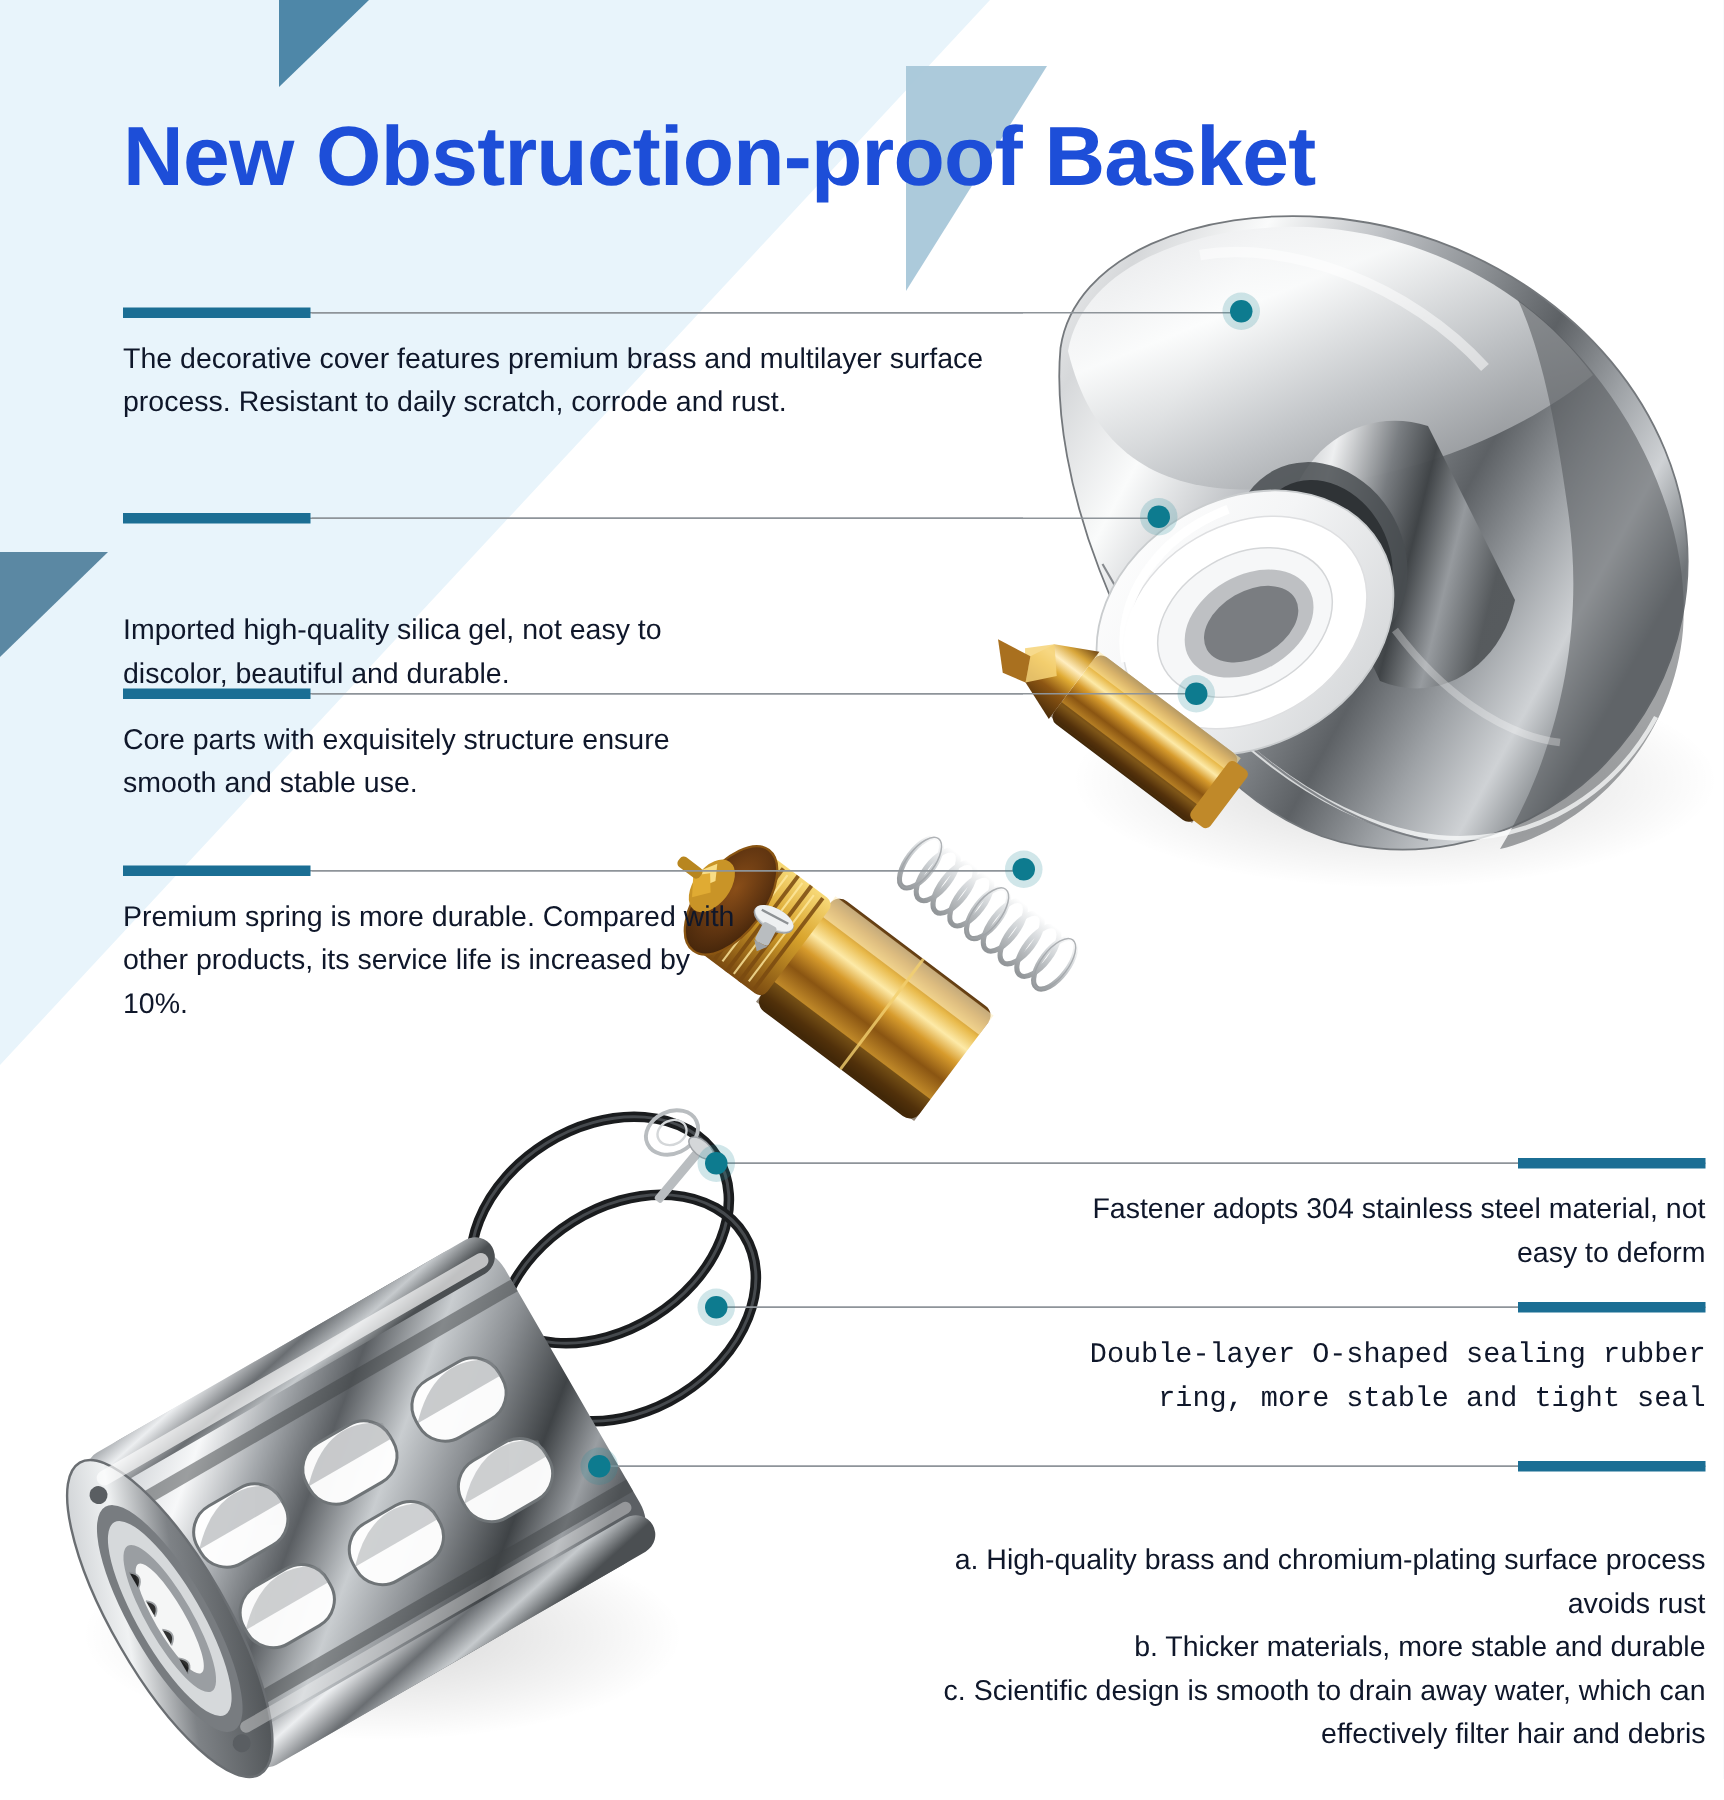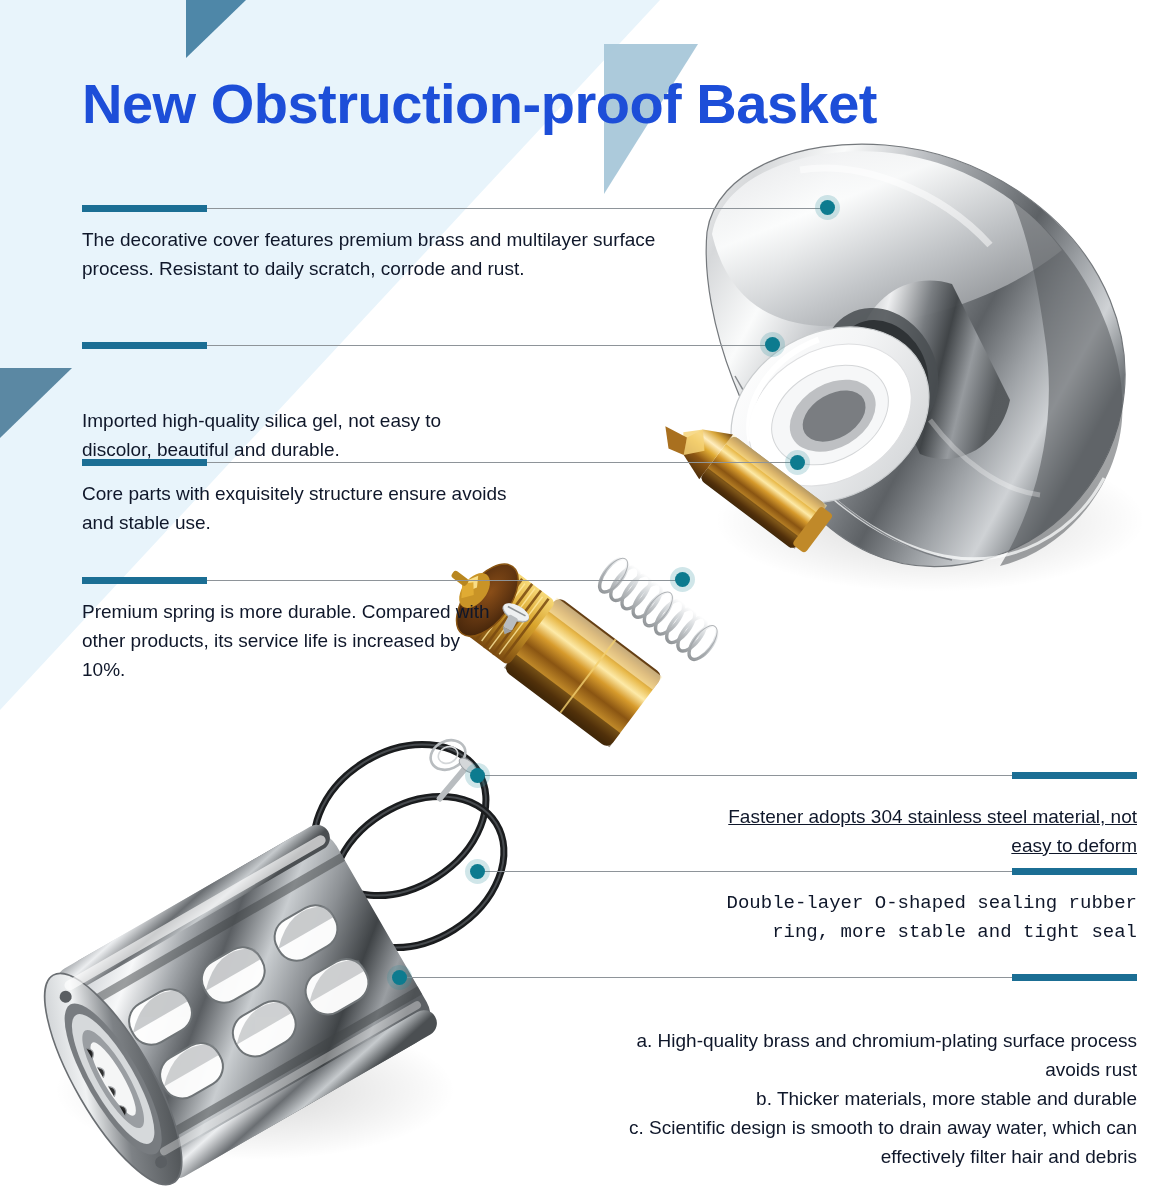--- a/index.html
+++ b/index.html
@@ -428,33 +428,33 @@
 
 <div class="callout co-left" style="left:82px; top:337px; width:600px;">
   <div class="rule" style="left:0; top:8px; width:600px;"></div>
   <div class="accent-bar" style="left:0; top:5px; width:125px;"></div>
   <div class="co-text" style="left:0; top:26px; width:420px;margin-top:44px;">Imported high-quality silica gel, not easy to discolor, beautiful and durable.</div>
 </div>
 
 <div class="callout co-left" style="left:82px; top:454px; width:600px;">
   <div class="rule" style="left:0; top:8px; width:600px;"></div>
   <div class="accent-bar" style="left:0; top:5px; width:125px;"></div>
-  <div class="co-text" style="left:0; top:26px; width:430px;">Core parts with exquisitely structure ensure avoids and stable use.</div>
+  <div class="co-text" style="left:0; top:26px; width:430px;">Core parts with exquisitely structure ensure smooth and stable use.</div>
 </div>
 
 <div class="callout co-left" style="left:82px; top:572px; width:600px;">
   <div class="rule" style="left:0; top:8px; width:600px;"></div>
   <div class="accent-bar" style="left:0; top:5px; width:125px;"></div>
   <div class="co-text" style="left:0; top:26px; width:420px;">Premium spring is more durable. Compared with other products, its service life is increased by 10%.</div>
 </div>
 
 <div class="callout co-right" style="left:472px; top:767px; width:665px;">
   <div class="rule" style="left:0; top:8px; width:665px;"></div>
   <div class="accent-bar" style="right:0; top:5px; width:125px;"></div>
-  <div class="co-text" style="right:0; top:36px; width:420px;text-decoration:underline;">Fastener adopts 304 stainless steel material, not easy to deform</div>
+  <div class="co-text" style="right:0; top:26px; width:420px;">Fastener adopts 304 stainless steel material, not easy to deform</div>
 </div>
 
 <div class="callout co-right" style="left:472px; top:863px; width:665px;">
   <div class="rule" style="left:0; top:8px; width:665px;"></div>
   <div class="accent-bar" style="right:0; top:5px; width:125px;"></div>
   <div class="co-text" style="right:0; top:26px; width:420px;font-family:Liberation Mono, monospace;">Double-layer O-shaped sealing rubber ring, more stable and tight seal</div>
 </div>
 
 <div class="callout co-right" style="left:392px; top:969px; width:745px;">
   <div class="rule" style="left:0; top:8px; width:745px;"></div>

